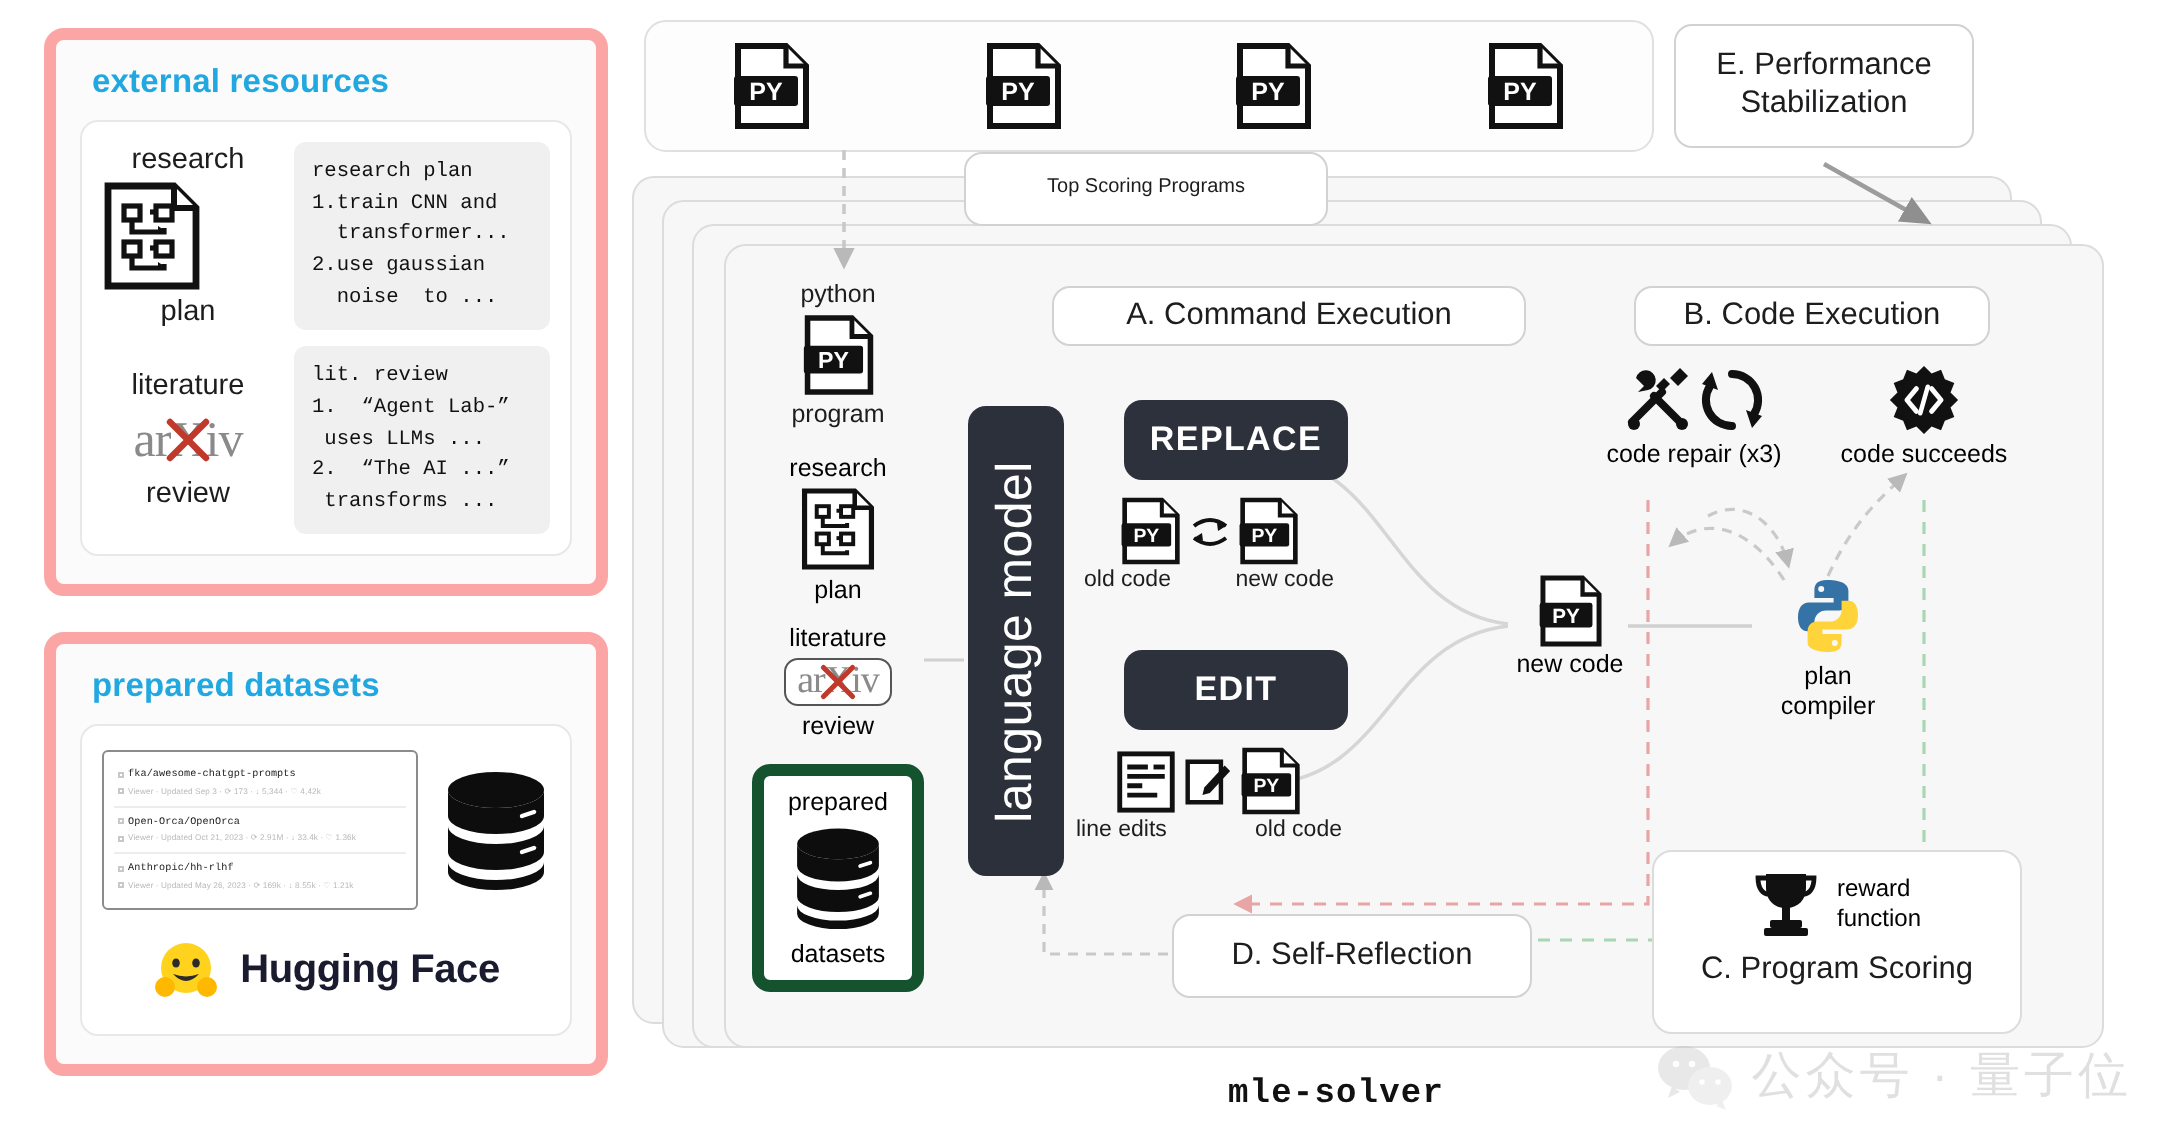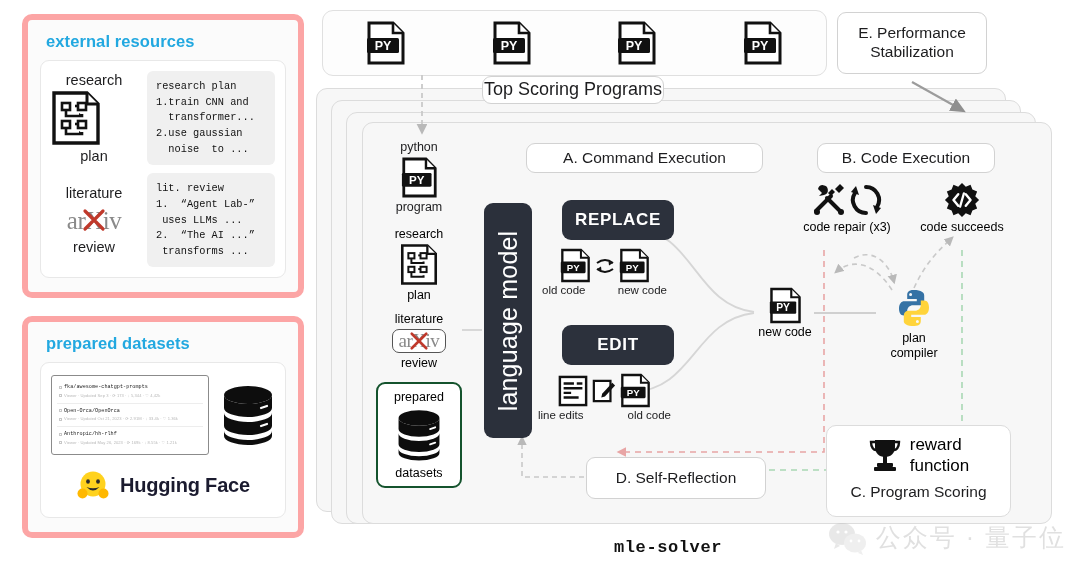--- a/index.html
+++ b/index.html
@@ -314,21 +314,21 @@
     <div class="py-slot">
       <svg width="40" height="44" viewBox="0 0 40 44">
           <path d="M3 2 H27 L37 12 V42 H3 Z" fill="#fff" stroke="#111" stroke-width="3"></path>
           <path d="M27 2 V12 H37" fill="#fff" stroke="#111" stroke-width="2.6"></path>
           <rect x="1" y="17" width="32" height="15" rx="1.5" fill="#111"></rect>
           <text x="17" y="29" font-family="Liberation Sans, sans-serif" font-size="12.5" font-weight="bold" fill="#fff" text-anchor="middle">PY</text>
         </svg>
     </div>
   </div>
 
-  <div class="pill" style="left:168px; top:76px; width:182px; height:28px; font-size:18px;text-align:center;">Top Scoring Programs</div>
+  <div class="pill" style="left:168px; top:76px; width:182px; height:37px; font-size:10px;text-align:center;">Top Scoring Programs</div>
 
   <div class="pill" style="left:523px; top:12px; width:150px; height:62px; flex-direction:column;">
     <span>E. Performance</span>
     <span>Stabilization</span>
   </div>
 
   <div class="pill" style="left:212px; top:143px; width:237px; height:30px;">A. Command Execution</div>
   <div class="pill" style="left:503px; top:143px; width:178px; height:30px;">B. Code Execution</div>
 
   <svg style="position:absolute; left:0; top:0; width:750px; height:568px; z-index:2;">
@@ -411,21 +411,21 @@
         <span class="arxiv arxiv-boxed" style="font-size:19px;">
           <span>arXiv</span>
           <svg class="x-strike" viewBox="0 0 26 26" style="width:21px;height:21px;">
             <path d="M4 4 L22 22 M22 4 L4 22" stroke="#c0392b" stroke-width="3.2" stroke-linecap="round"></path>
           </svg>
         </span>
       </div>
       <div style="font-size:12.5px;">review</div>
     </div>
 
-    <div style="margin-top:12px; background:#fff; border:2px solid #14532d; border-radius:9px; padding:6px 4px;">
+    <div style="margin-top:12px; background:#fff; border:6px solid #14532d; border-radius:9px; padding:6px 4px;">
       <div style="font-size:12.5px;">prepared</div>
       <div style="display:flex;justify-content:center;margin:4px 0;">
         <svg width="46" height="54" viewBox="0 0 54 62">
           <g fill="#0d0d0d">
             <ellipse cx="27" cy="11" rx="24" ry="9"></ellipse>
             <path d="M3 11 v13 a24 9 0 0 0 48 0 V11 a24 9 0 0 1 -48 0 z"></path>
             <path d="M3 29 v13 a24 9 0 0 0 48 0 V29 a24 9 0 0 1 -48 0 z"></path>
             <path d="M3 47 v5 a24 9 0 0 0 48 0 V47 a24 9 0 0 1 -48 0 z"></path>
           </g>
           <path d="M40 24 l6 -2" stroke="#fff" stroke-width="2.2" stroke-linecap="round"></path>
@@ -568,21 +568,21 @@
       <span>
         <svg width="34" height="36" viewBox="0 0 34 36">
           <path d="M7 3 H27 V10 c0 6 -4 10 -10 10 S7 16 7 10 Z" fill="#111"></path>
           <path d="M7 5 H3 c0 6 3 8 5 8" stroke="#111" stroke-width="2.4" fill="none"></path>
           <path d="M27 5 H31 c0 6 -3 8 -5 8" stroke="#111" stroke-width="2.4" fill="none"></path>
           <rect x="15" y="19" width="4" height="7" fill="#111"></rect>
           <rect x="9" y="26" width="16" height="4" rx="1" fill="#111"></rect>
           <rect x="6" y="30" width="22" height="4" rx="1" fill="#111"></rect>
         </svg>
       </span>
-      <span style="font-size:17px; line-height:1.25; text-align:left;">
+      <span style="font-size:12px; line-height:1.25; text-align:left;">
         <span style="display:block;">reward</span>
         <span style="display:block;">function</span>
       </span>
     </div>
     <div style="text-align:center; font-size:15.5px; color:#1d1d1f; margin-top:6px;">C. Program Scoring</div>
   </div>
 
   <div class="pill" style="left:272px; top:457px; width:180px; height:42px;">D. Self-Reflection</div>
 
   <div id="mle-label">mle-solver</div>

